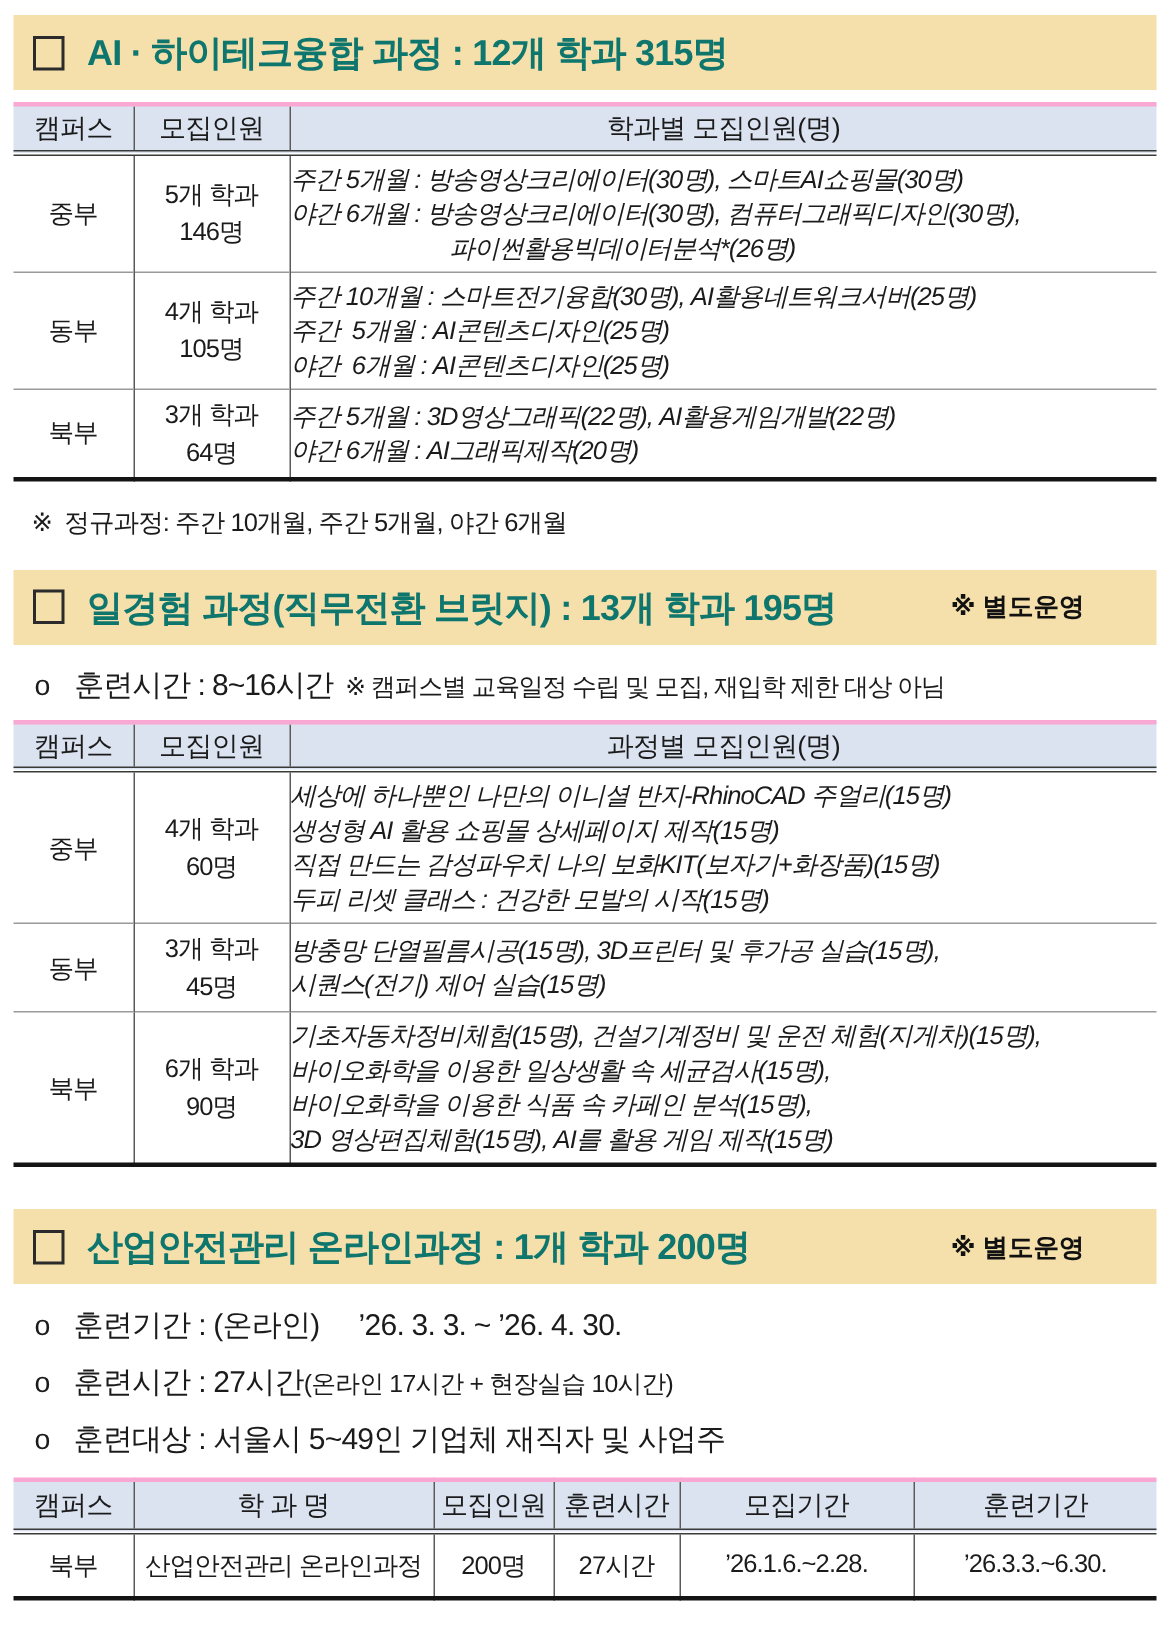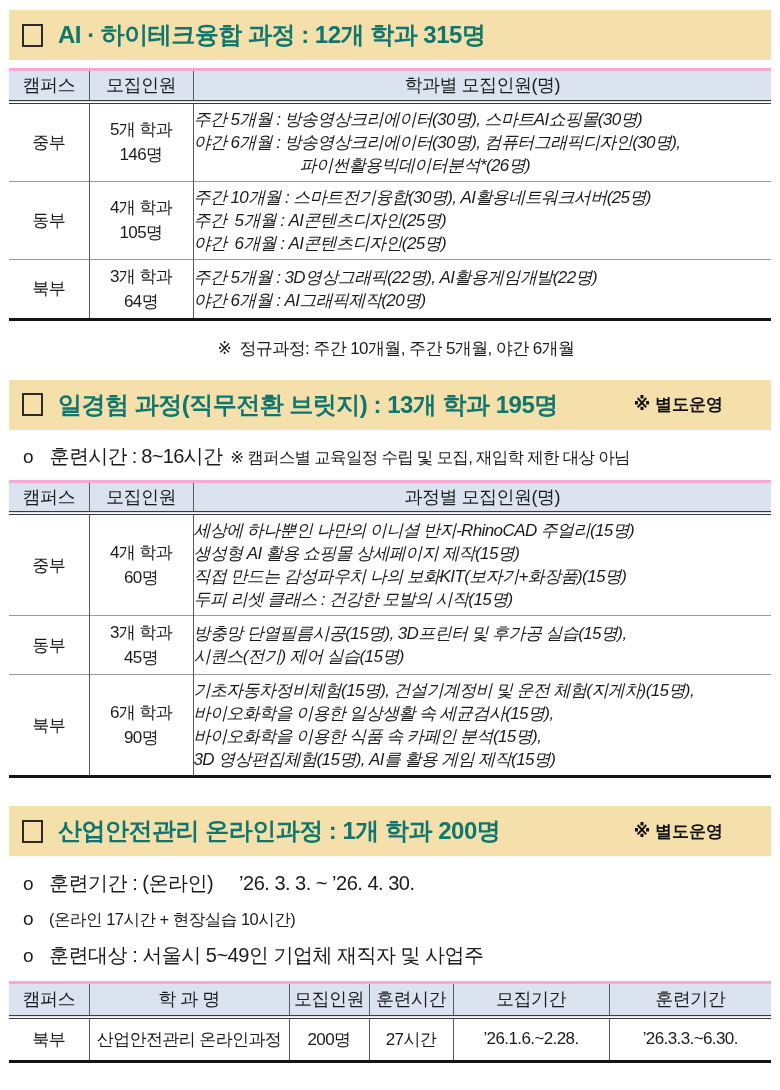--- a/index.html
+++ b/index.html
@@ -89,21 +89,20 @@
   .detail-line.indent { padding-left: 106px; }
 
   
   .notes { margin: 12px 0 0 12px; }
   .note-line {
     font-size: 17px;
     letter-spacing: -0.6px;
     line-height: 31px;
     color: #1b1b1b;
     white-space: pre;
-    text-align: center;
   }
 
   
   .info-line {
     display: flex;
     align-items: baseline;
     margin: 13px 0 10px 14px;
     white-space: pre;
   }
   .marker { font-size: 19px; margin-right: 16px; }
@@ -280,20 +279,21 @@
   </div>
 
   <div class="bullets3">
     <div class="b-line">
       <span class="marker">o</span>
       <span>훈련기간 : (온라인)</span>
       <span class="b-date">’26. 3. 3. ~ ’26. 4. 30.</span>
     </div>
     <div class="b-line">
       <span class="marker">o</span>
+      <span>훈련시간 : 27시간</span>
       <span class="b-small">(온라인 17시간 + 현장실습 10시간)</span>
     </div>
     <div class="b-line">
       <span class="marker">o</span>
       <span>훈련대상 : 서울시 5~49인 기업체 재직자 및 사업주</span>
     </div>
   </div>
 
   <table class="course-table summary-table">
     <colgroup>

